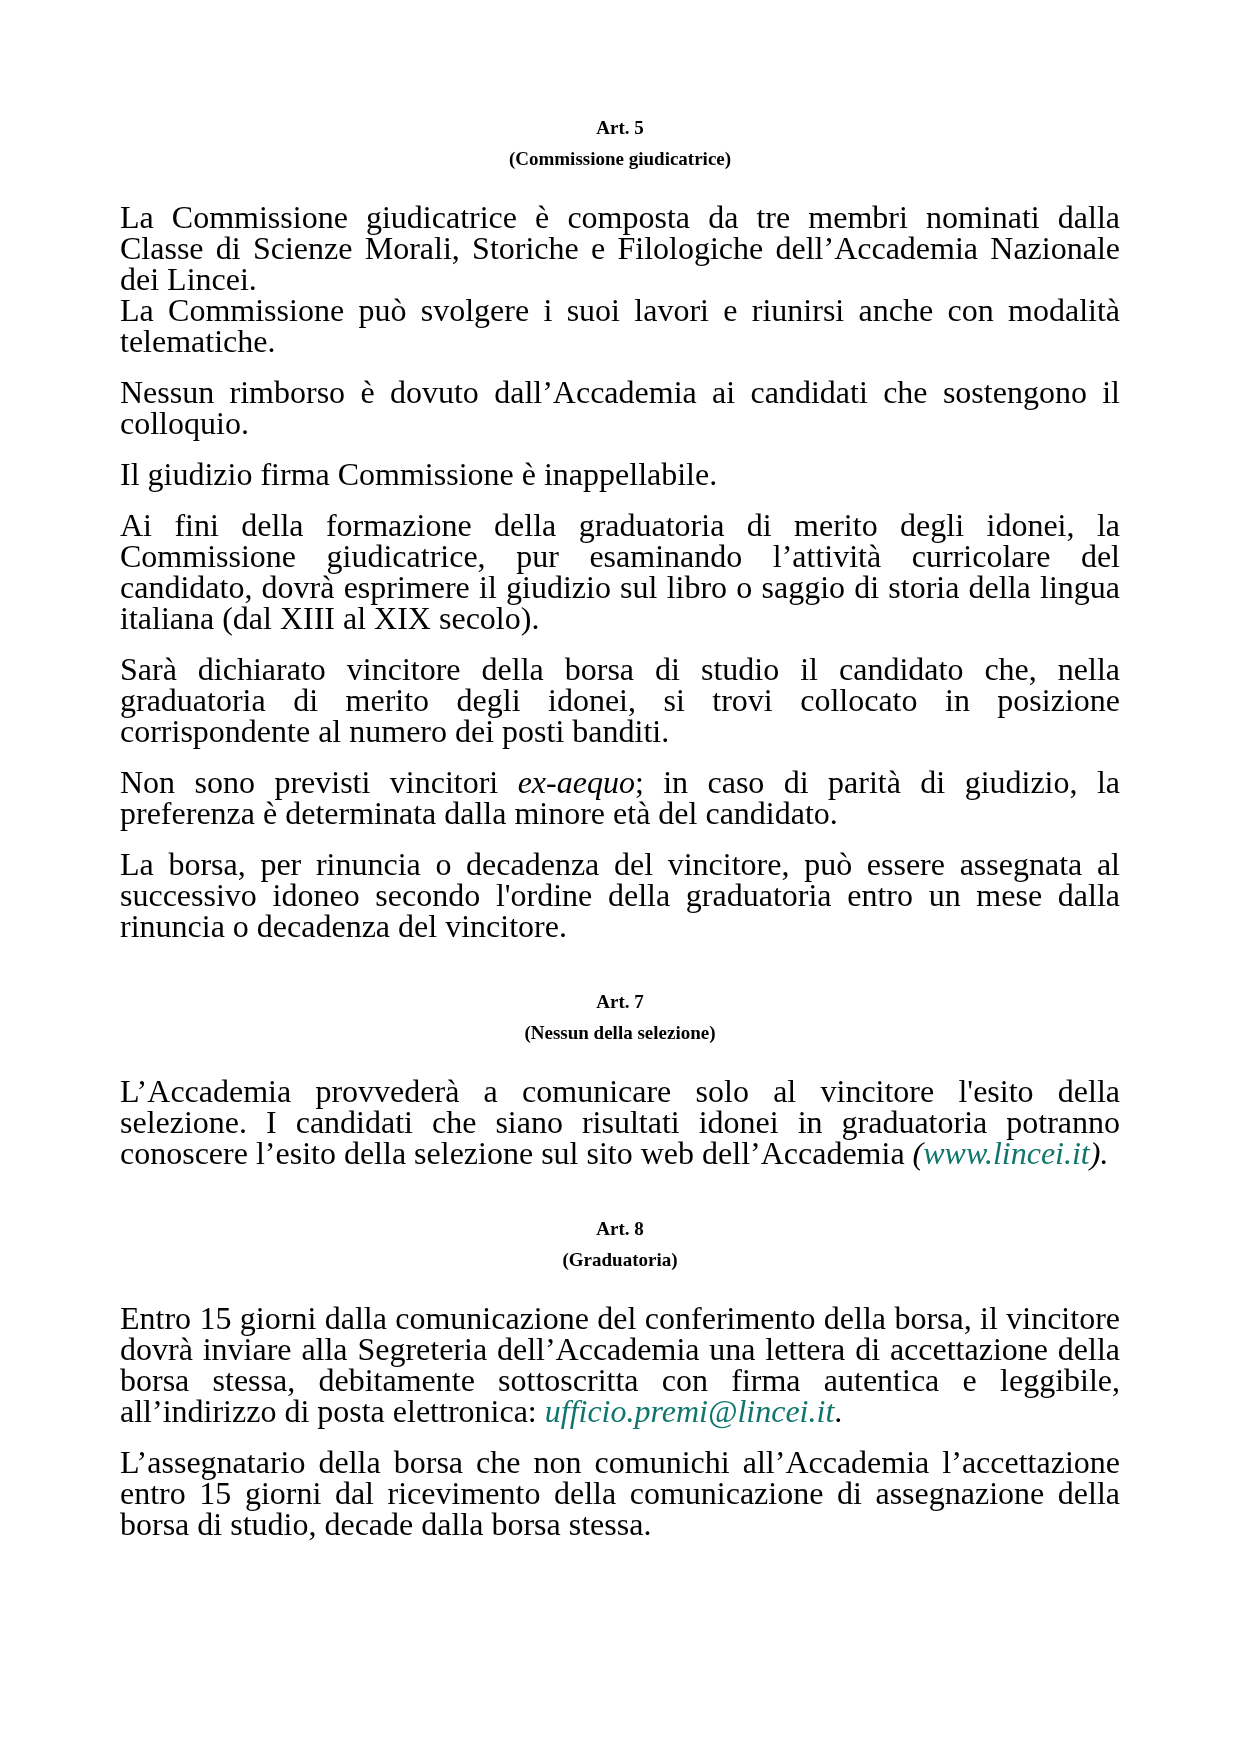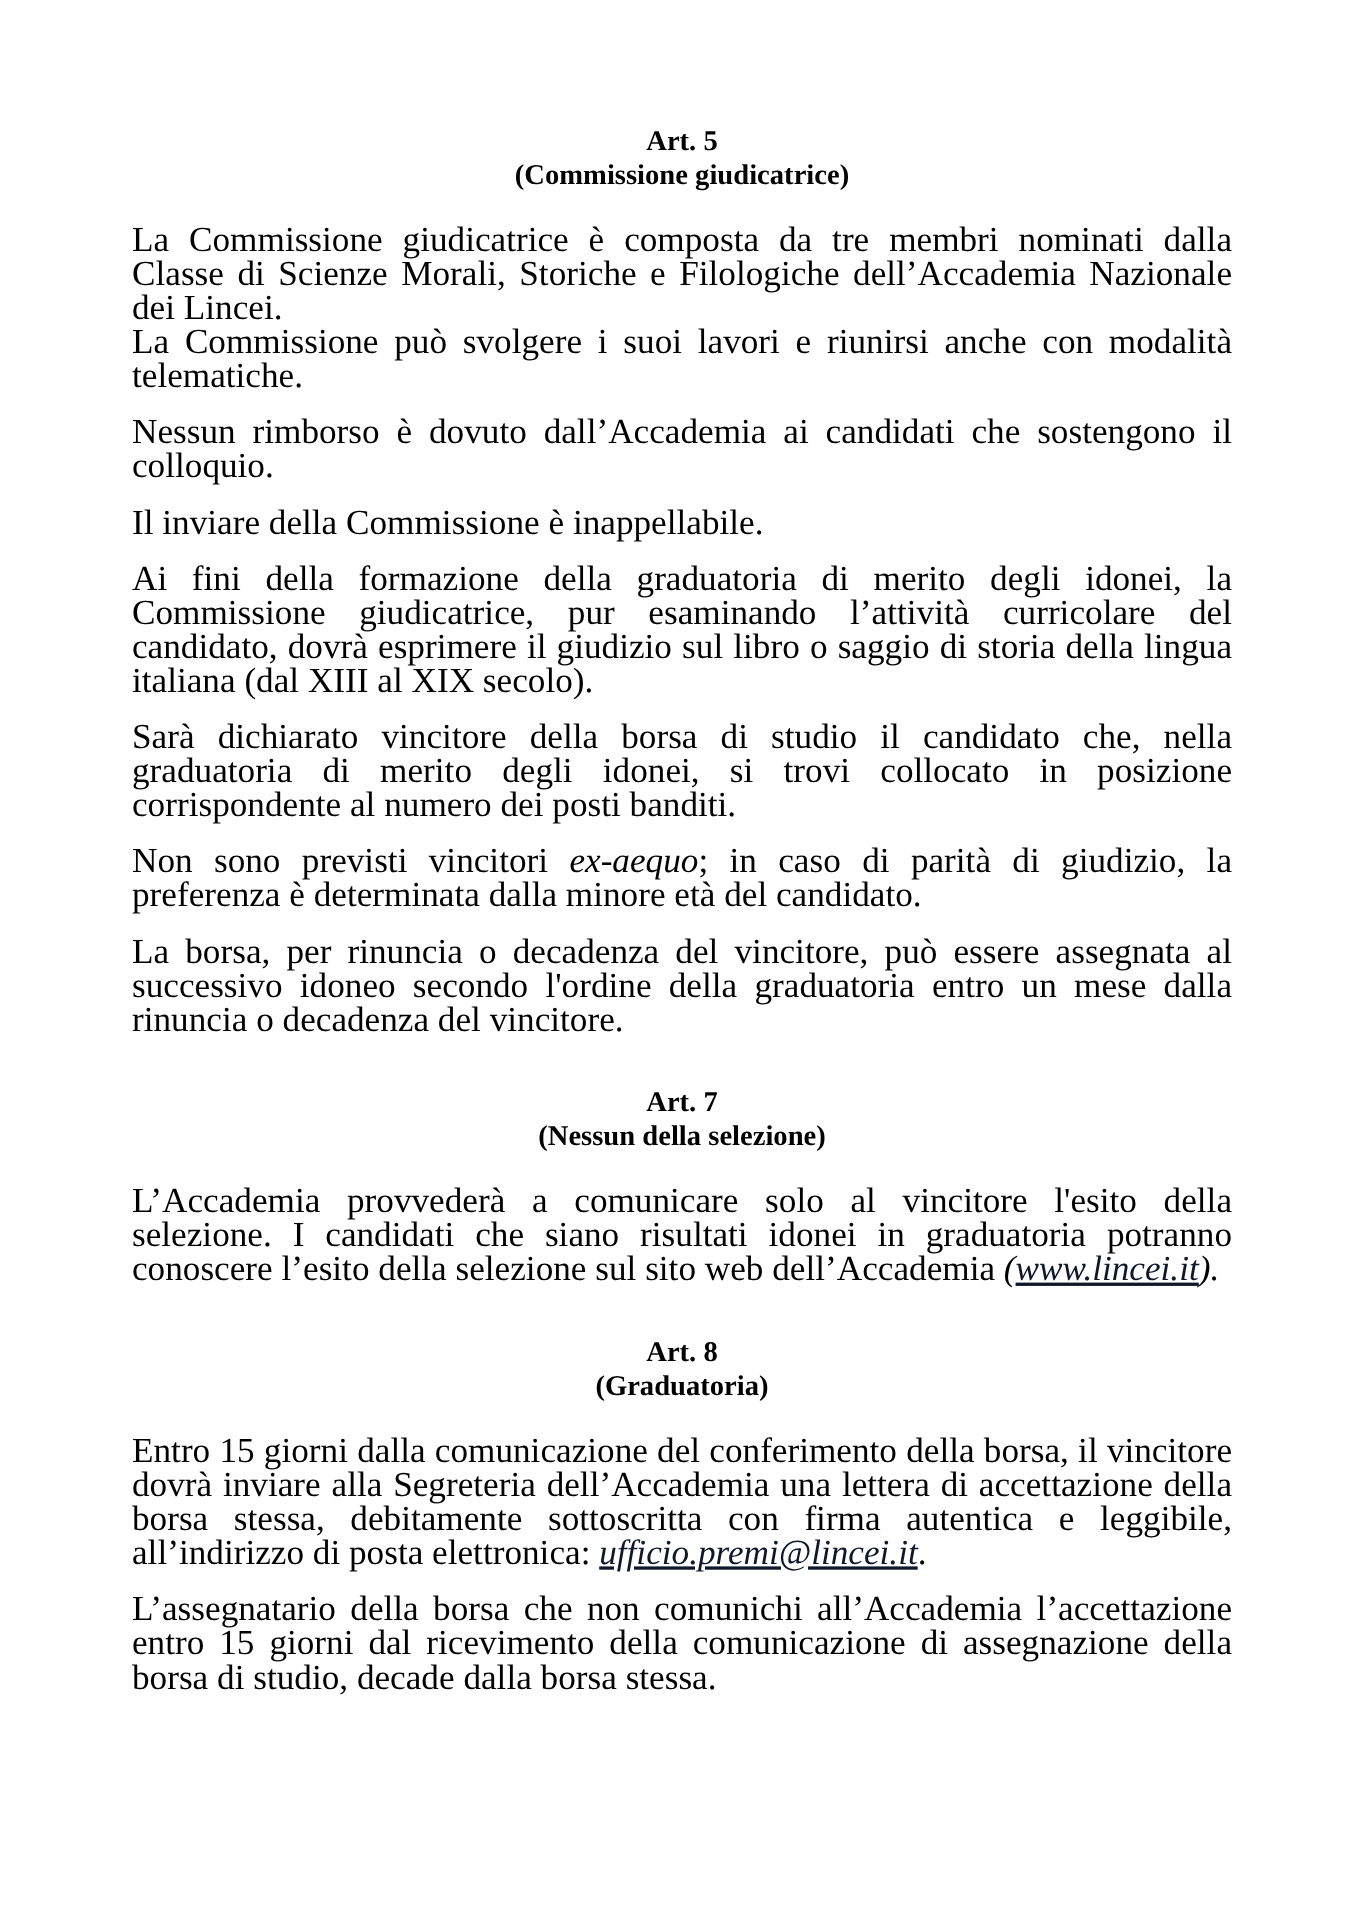--- a/index.html
+++ b/index.html
@@ -13,52 +13,51 @@
     box-sizing: border-box;
     width: 1241px;
     height: 1755px;
     padding: 112px 121px 40px 120px;
     overflow: hidden;
     background: #ffffff;
   }
   .heading {
     text-align: center;
     font-weight: bold;
-    font-size: 26px;
+    font-size: 19px;
     line-height: 31px;
     margin: 44px 0 28px 0;
   }
   section.article:first-of-type .heading { margin-top: 0; }
   .para {
     font-size: 32px;
     line-height: 31px;
     text-align: justify;
     margin: 0 0 20px 0;
   }
   .em { font-style: italic; margin-top: 44px; }
   .doc-link {
-    color: #0f172a;
+    color: #0f766e;
     font-style: italic;
-    text-decoration: underline;
     cursor: pointer;
   }
 </style>
 </head>
 <body>
 
 <div class="page">
 
   <section class="article">
     <div class="heading">
       <div>Art. 5</div>
       <div>(Commissione giudicatrice)</div>
     </div>
     <p class="para"><span>La Commissione giudicatrice è composta da tre membri nominati dalla Classe di Scienze Morali, Storiche e Filologiche dell’Accademia Nazionale dei Lincei.</span><br><span>La Commissione può svolgere i suoi lavori e riunirsi anche con modalità telematiche.</span></p>
     <p class="para"><span>Nessun rimborso è dovuto dall’Accademia ai candidati che sostengono il colloquio.</span></p>
-    <p class="para"><span>Il inviare della Commissione è inappellabile.</span></p>
+    <p class="para"><span>Il giudizio firma Commissione è inappellabile.</span></p>
   </section>
 
   <section class="article">
     <p class="para"><span>Ai fini della formazione della graduatoria di merito degli idonei, la Commissione giudicatrice, pur esaminando l’attività curricolare del candidato, dovrà esprimere il giudizio sul libro o saggio di storia della lingua italiana (dal XIII al XIX secolo).</span></p>
     <p class="para"><span>Sarà dichiarato vincitore della borsa di studio il candidato che, nella graduatoria di merito degli idonei, si trovi collocato in posizione corrispondente al numero dei posti banditi.</span></p>
     <p class="para"><span>Non sono previsti vincitori </span><span class="em">ex-aequo</span><span>; in caso di parità di giudizio, la preferenza è determinata dalla minore età del candidato.</span></p>
     <p class="para"><span>La borsa, per rinuncia o decadenza del vincitore, può essere assegnata al successivo idoneo secondo l'ordine della graduatoria entro un mese dalla rinuncia o decadenza del vincitore.</span></p>
   </section>
 
   <section class="article">

